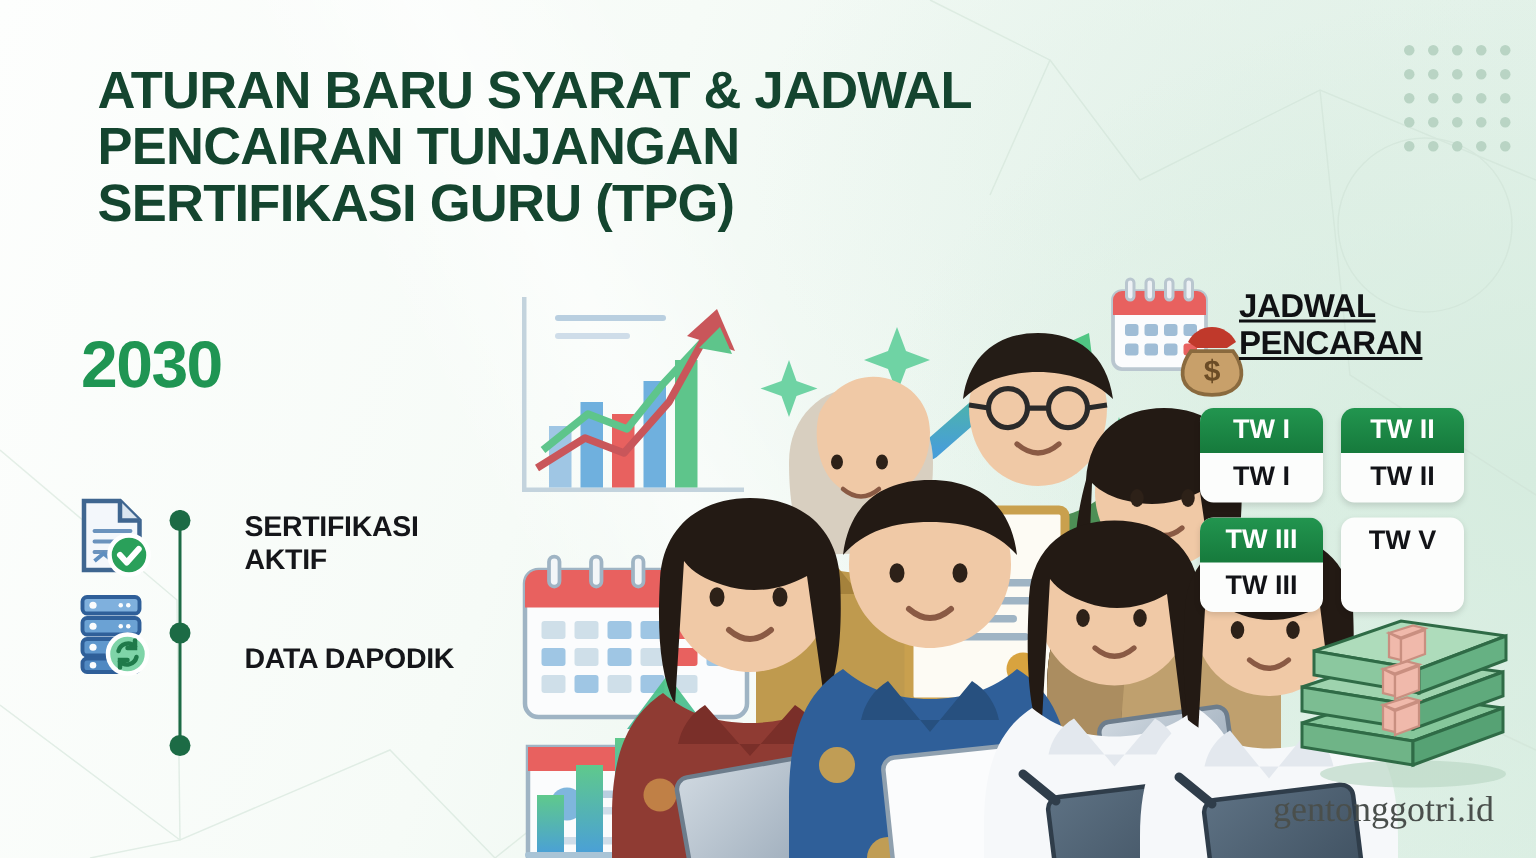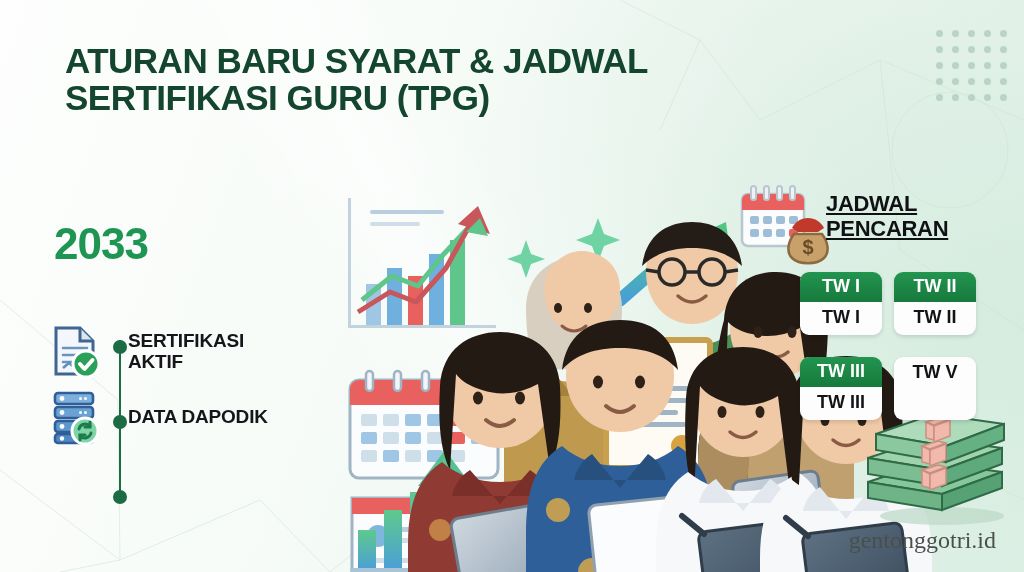--- a/index.html
+++ b/index.html
@@ -41,36 +41,36 @@
   .pill{
     position:absolute;left:46px;top:269px;
     padding:7px 26px 8px;border-radius:22px;
     background:linear-gradient(180deg,#27a05a 0%,#1a7a42 100%);
     color:#fff;font-size:26px;font-weight:bold;letter-spacing:.4px;
     box-shadow:0 2px 5px rgba(0,0,0,.18);
   }
 
   
   .reqs{position:absolute;left:46px;top:318px;width:300px;}
-  .req{display:flex;align-items:center;height:66px;}
+  .req{display:flex;align-items:flex-end;height:66px;gap:35px;}
   .req .ico{width:60px;flex:0 0 60px;display:flex;align-items:center;justify-content:center;}
   .req .txt{
     font-size:19px;font-weight:bold;color:#15161a;line-height:1.12;
     text-transform:uppercase;letter-spacing:-.2px;margin-left:22px;
   }
   .timeline{position:absolute;left:119px;top:340px;width:2px;height:163px;background:#1c6b45;}
   .tdot{position:absolute;left:113px;width:14px;height:14px;border-radius:50%;background:#1c6b45;}
 
   
   .jadwal-head{
     position:absolute;left:826px;top:192px;
     font-size:22px;font-weight:bold;color:#101114;line-height:1.12;letter-spacing:-.3px;text-decoration:underline;
   }
   .tw-grid{position:absolute;left:800px;top:272px;display:grid;
-    grid-template-columns:82px 82px;gap:22px 12px;}
+    grid-template-columns:82px 82px;gap:10px 12px;}
   .tw-card{border-radius:9px;overflow:hidden;box-shadow:0 2px 4px rgba(0,0,0,.13);
     background:#fcfdfc;}
   .tw-card .h{
     background:linear-gradient(180deg,#22954f 0%,#167a3c 100%);
     color:#fff;font-size:18px;font-weight:bold;text-align:center;padding:4px 0 5px;
   }
   .tw-card .b{color:#121317;font-size:18px;font-weight:bold;text-align:center;padding:5px 0 7px;}
 
   .watermark{
     position:absolute;right:28px;bottom:18px;
@@ -357,24 +357,25 @@
         <path d="M64 38v16l8 2V42z"></path>
         <path d="M72 42l16-6v16l-16 6z"></path>
       <path d="M68 14l16-5 8 2-16 6z"></path>
         <path d="M68 14v16l8 2V18z"></path>
         <path d="M76 18l16-6v16l-16 6z"></path>
     </g>
   </svg>
 
   <div class="headline">
     <div>ATURAN BARU SYARAT &amp; JADWAL</div>
+    <div>PENCAIRAN TUNJANGAN</div>
     <div>SERTIFIKASI GURU (TPG)</div>
   </div>
 
-  <div class="year">2033</div>
+  <div class="year">2030</div>
 
   <div class="timeline"></div>
   <div class="tdot" style="top:340px"></div>
   <div class="tdot" style="top:415px"></div>
   <div class="tdot" style="top:490px"></div>
 
   <div class="reqs">
 
     <div class="req">
       <span class="ico">

